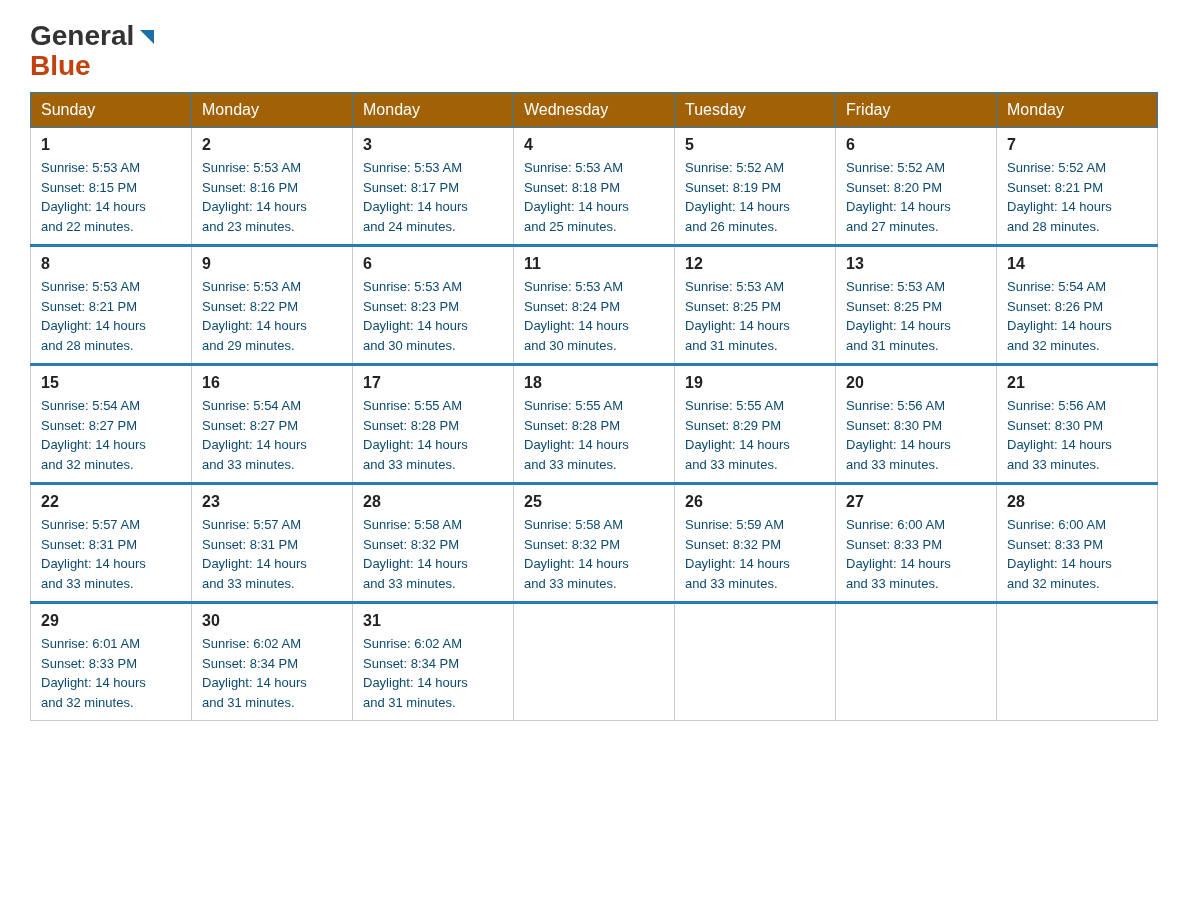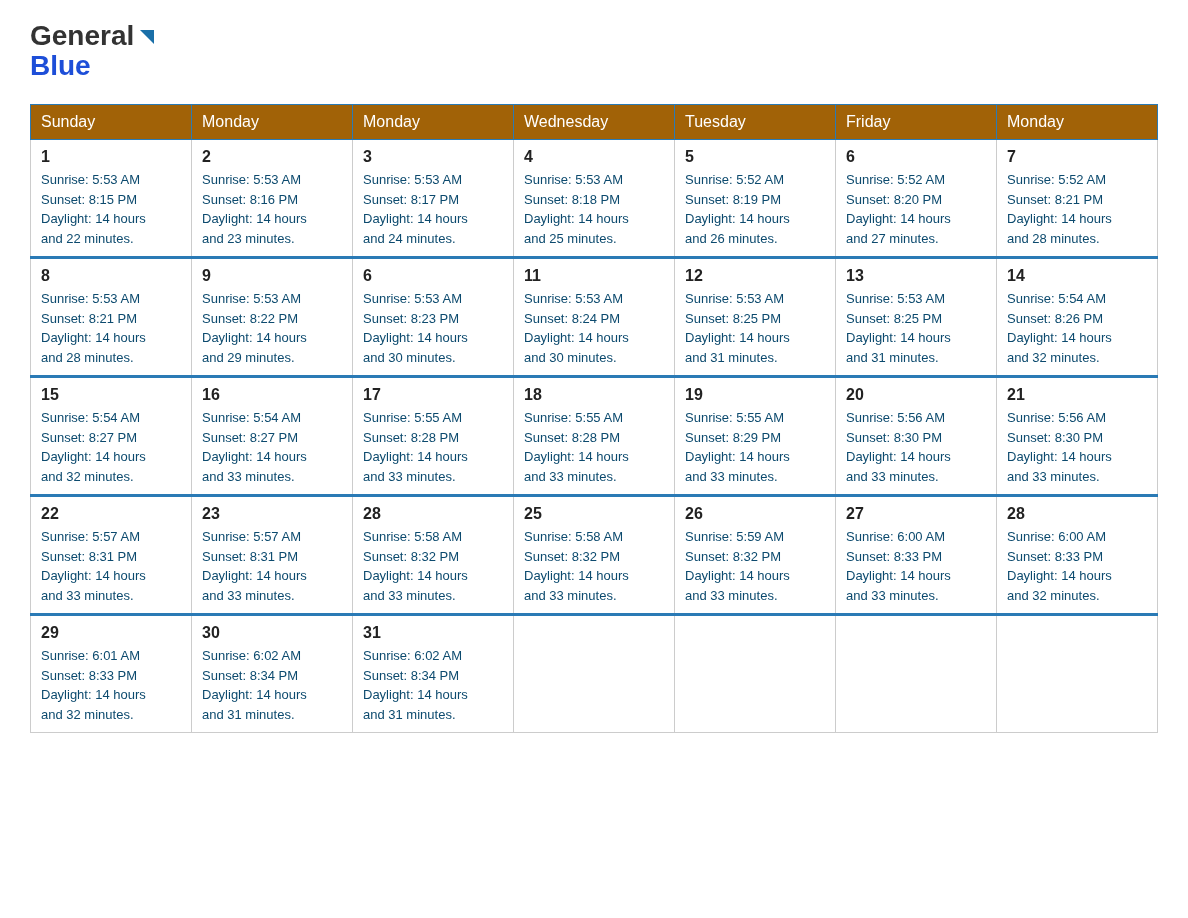--- a/index.html
+++ b/index.html
@@ -7,21 +7,21 @@
       font-family: Arial, sans-serif;
       background: #fff;
       width: 1188px;
       min-height: 918px;
       padding: 20px 30px;
     }
     .header {
       display: flex;
       justify-content: space-between;
       align-items: flex-start;
-      margin-bottom: 24px;
+      margin-bottom: 12px;
     }
     .logo {
       display: flex;
       flex-direction: column;
       align-items: flex-start;
     }
     .logo-line1 {
       display: flex;
       align-items: center;
     }
@@ -95,21 +95,21 @@
 <div class="header">
   <div class="logo">
     <div class="logo-wrapper">
       <div class="logo-text">
         <div class="logo-line1">
           <span style="font-size:28px;font-weight:bold;color:#333;">General</span>
           <svg width="22" height="22" viewBox="0 0 22 22" style="margin-left:2px;margin-top:2px;">
             <polygon points="4,4 18,4 18,18" fill="#1a6fa8"></polygon>
           </svg>
         </div>
-        <span style="font-size:28px;font-weight:bold;color:#1d4ed8;line-height:1;">Blue</span>
+        <span style="font-size:28px;font-weight:bold;color:#c2410c;line-height:1;">Blue</span>
       </div>
     </div>
   </div>
   <div class="title-area">
     <div class="month-title"></div>
     <div class="location"></div>
   </div>
 </div>
 
 <table class="calendar">

